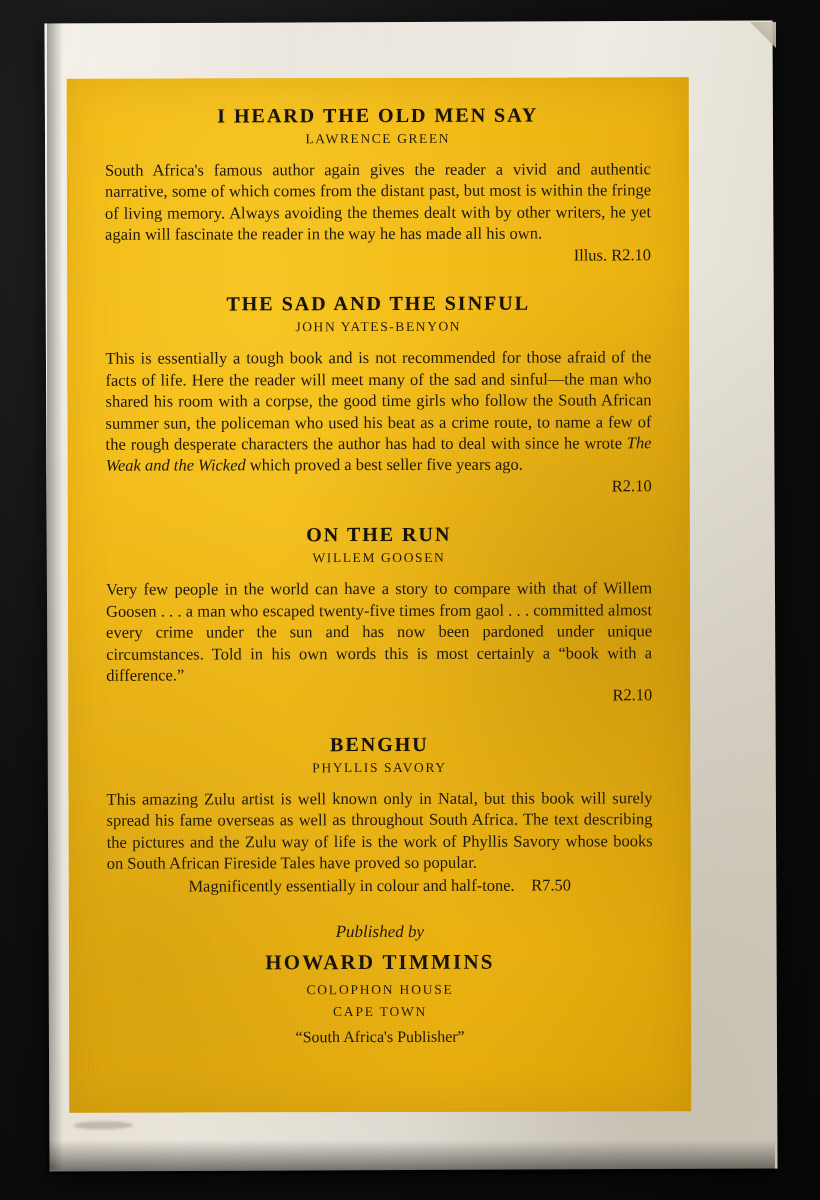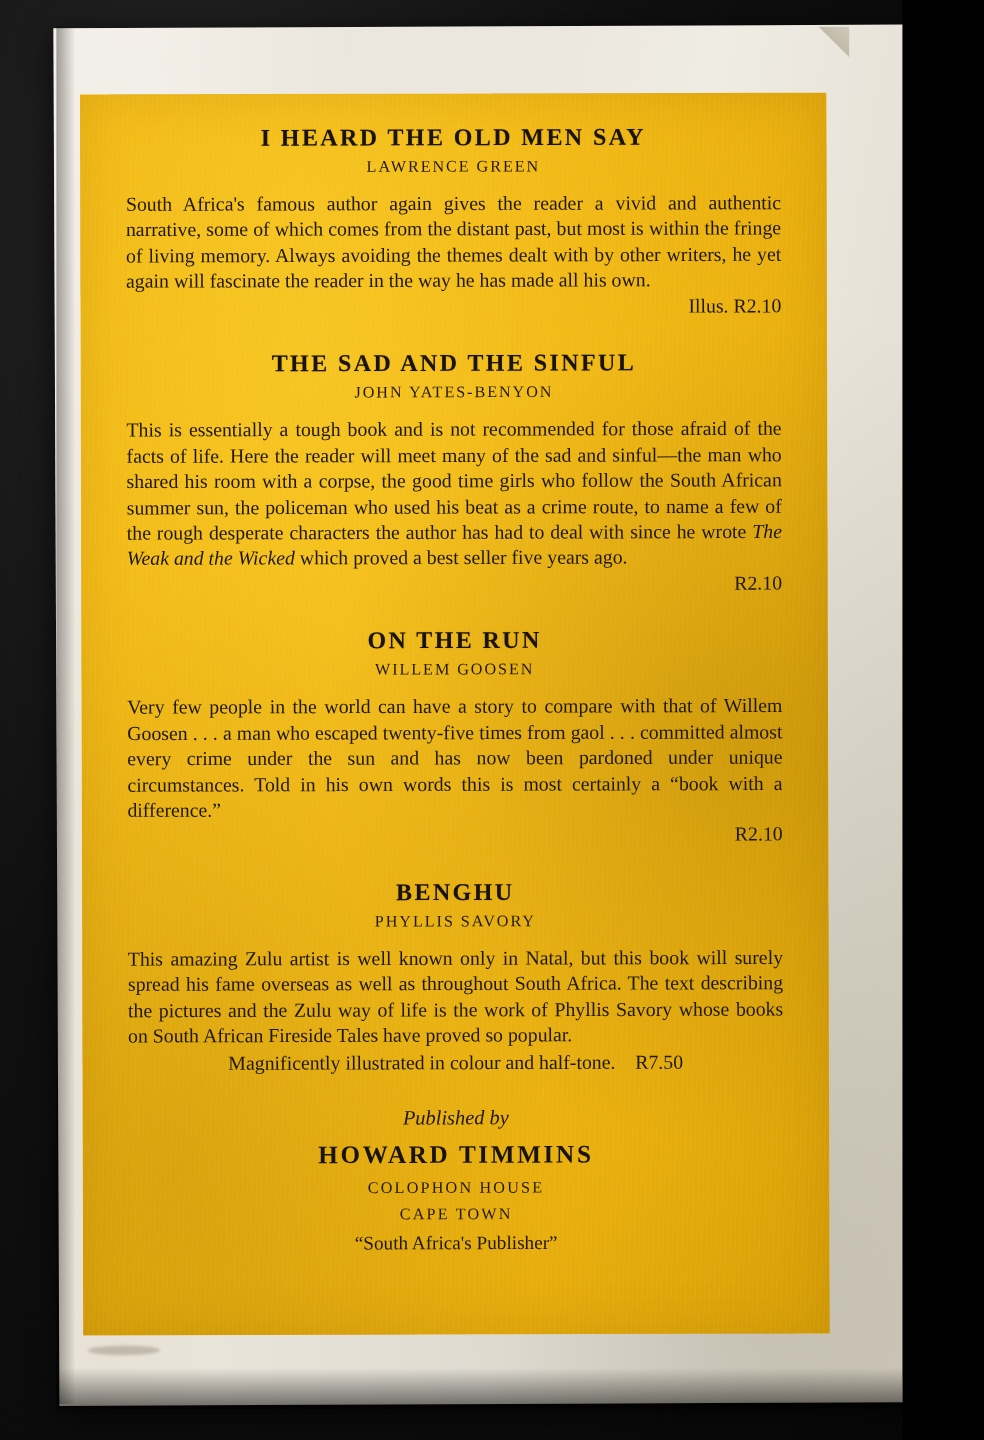--- a/index.html
+++ b/index.html
@@ -9,21 +9,21 @@
   }
   body {
     width: 820px;
     height: 1200px;
     overflow: hidden;
     font-family: "Liberation Serif", serif;
   }
 
   .photo {
     position: relative;
-    width: 752px;
+    width: 820px;
     height: 1200px;
     background: #0b0b0b;
     overflow: hidden;
   }
 
   
   .backdrop {
     position: absolute;
     inset: 0;
     background:
@@ -225,21 +225,21 @@
         <div class="entry-author">WILLEM GOOSEN</div>
         <p class="entry-body"><span>Very few people in the world can have a story to compare with that of Willem Goosen . . . a man who escaped twenty-five times from gaol . . . committed almost every crime under the sun and has now been pardoned under unique circumstances. Told in his own words this is most certainly a “book with a difference.”</span></p>
         <div class="price-line">R2.10</div>
       </div>
 
       <div class="entry">
         <div class="entry-title">BENGHU</div>
         <div class="entry-author">PHYLLIS SAVORY</div>
         <p class="entry-body"><span>This amazing Zulu artist is well known only in Natal, but this book will surely spread his fame overseas as well as throughout South Africa. The text describing the pictures and the Zulu way of life is the work of Phyllis Savory whose books on South African Fireside Tales have proved so popular.</span></p>
         <div class="illus-note">
-          <span>Magnificently illustrated in colour and half-tone.</span>
+          <span>Magnificently essentially in colour and half-tone.</span>
           &nbsp;&nbsp;
           <span>R7.50</span>
         </div>
       </div>
 
       <div class="publisher">
         <div class="pub-by">Published by</div>
         <div class="pub-name">HOWARD TIMMINS</div>
         <div class="pub-house">COLOPHON HOUSE</div>
         <div class="pub-city">CAPE TOWN</div>

